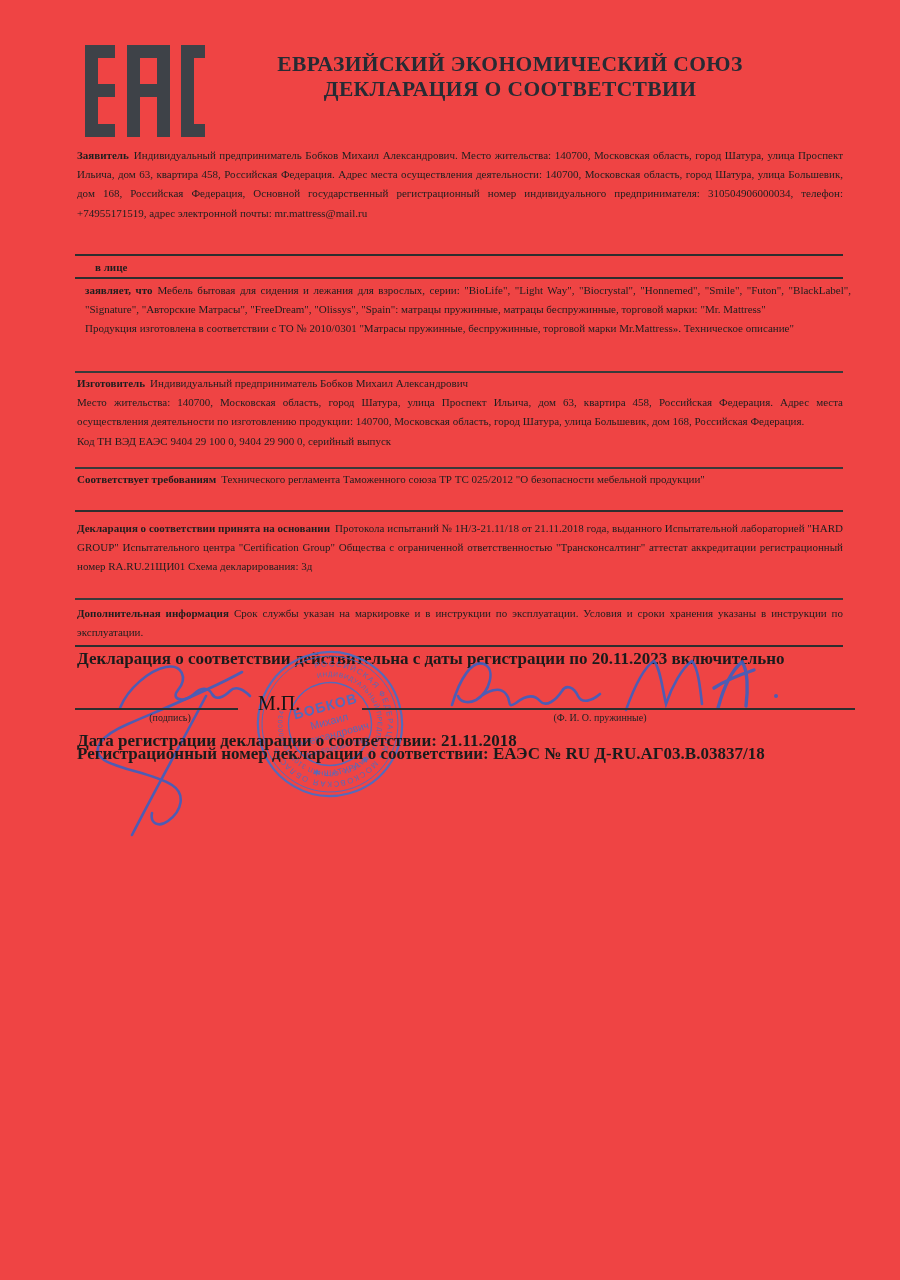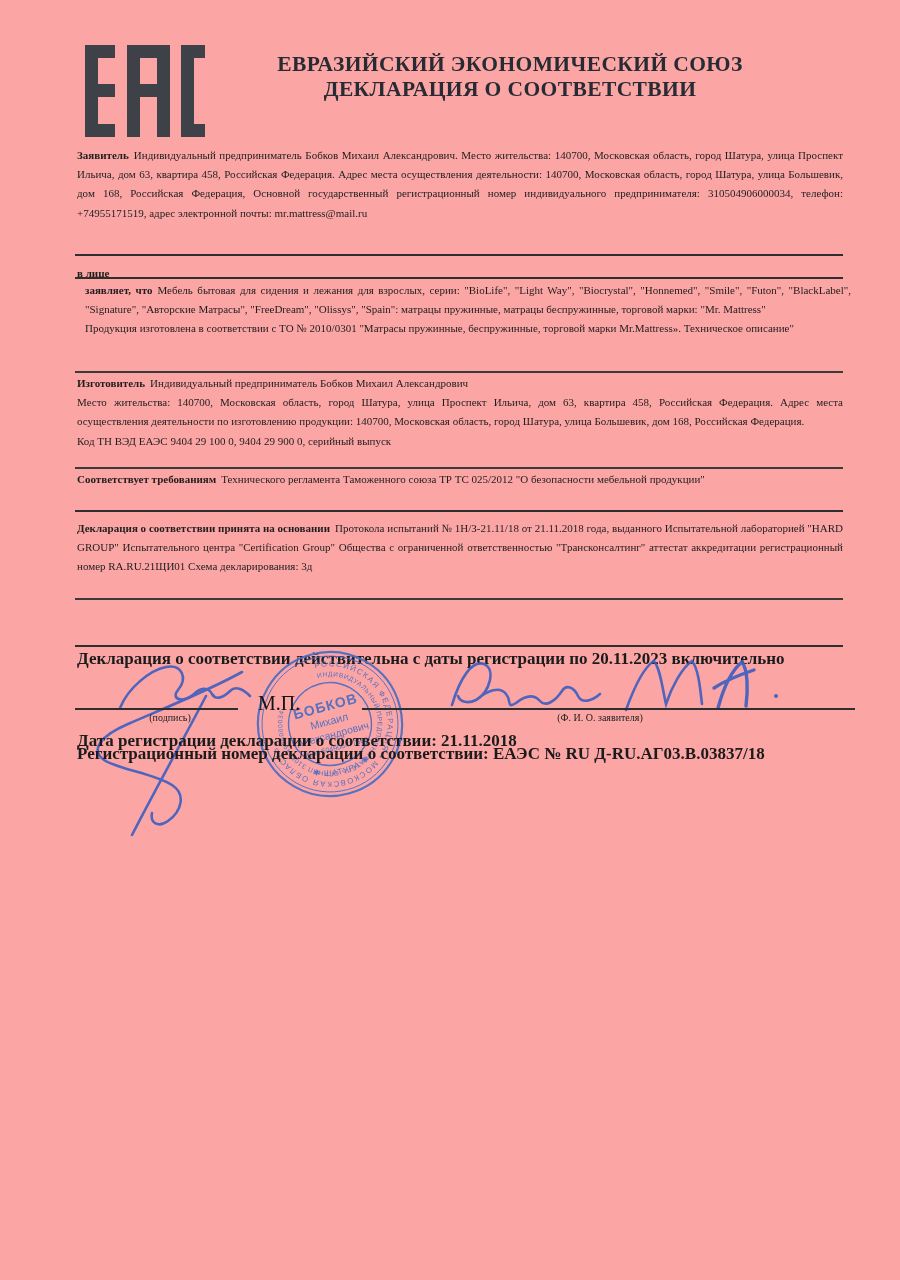--- a/index.html
+++ b/index.html
@@ -1,17 +1,17 @@
 <!DOCTYPE html>
 <html><head>
 <meta charset="utf-8">
 <style>
   html,body{margin:0;padding:0;background:#e9e9e9;}
   .page{
-    position:relative;width:900px;height:1280px;background:#fca5a5;
+    position:relative;width:900px;height:1280px;background:#ef4444;
     font-family:"Liberation Serif","DejaVu Serif",serif;color:#1e1e1e;
     margin:0 auto;overflow:hidden;
   }
   .abs{position:absolute;}
   
   .eac-logo{left:85px;top:45px;width:120px;height:92px;}
   .title{
     left:170px;top:52px;width:680px;text-align:center;
     font-weight:bold;font-size:21.5px;line-height:25px;
     letter-spacing:.4px;color:#272b33;
@@ -58,21 +58,21 @@
   <div class="abs title">
     <div>ЕВРАЗИЙСКИЙ ЭКОНОМИЧЕСКИЙ СОЮЗ</div>
     <div>ДЕКЛАРАЦИЯ О СООТВЕТСТВИИ</div>
   </div>
 
   <div class="abs blk" style="top:146px;">
     <p><b class="lead">Заявитель</b><span>Индивидуальный предприниматель Бобков Михаил Александрович. Место жительства: 140700, Московская область, город Шатура, улица Проспект Ильича, дом 63, квартира 458, Российская Федерация. Адрес места осуществления деятельности: 140700, Московская область, город Шатура, улица Большевик, дом 168, Российская Федерация, Основной государственный регистрационный номер индивидуального предпринимателя: 310504906000034, телефон: +74955171519, адрес электронной почты:</span> <span>mr.mattress@mail.ru</span></p>
   </div>
 
   <div class="abs rule" style="top:254px;"></div>
-  <div class="abs blk" style="top:264px;font-weight:bold;">
+  <div class="abs blk" style="top:258px;font-weight:bold;margin-left:18px;">
     <p class="last">в лице</p>
   </div>
   <div class="abs rule" style="top:277px;"></div>
 
   <div class="abs blk" style="top:281px;margin-left:8px;">
     <p><b class="lead">заявляет, что</b><span>Мебель бытовая для сидения и лежания для взрослых, серии: "BioLife", "Light Way", "Biocrystal", "Honnemed", "Smile", "Futon", "BlackLabel", "Signature", "Авторские Матрасы", "FreeDream", "Olissys", "Spain": матрацы пружинные, матрацы беспружинные, торговой марки: "Mr. Mattress"</span></p>
     <p>Продукция изготовлена в соответствии с ТО № 2010/0301 "Матрасы пружинные, беспружинные, торговой марки Mr.Mattress». Техническое описание"</p>
   </div>
   <div class="abs rule thin" style="top:371px;"></div>
 
@@ -86,20 +86,23 @@
   <div class="abs blk" style="top:470px;">
     <p><b class="lead">Соответствует требованиям</b><span>Технического регламента Таможенного союза ТР ТС 025/2012 "О безопасности мебельной продукции"</span></p>
   </div>
   <div class="abs rule" style="top:510px;"></div>
 
   <div class="abs blk" style="top:519px;">
     <p><b class="lead">Декларация о соответствии принята на основании</b><span>Протокола испытаний № 1Н/З-21.11/18 от 21.11.2018 года, выданного Испытательной лабораторией "HARD GROUP" Испытательного центра "Certification Group" Общества с ограниченной ответственностью "Трансконсалтинг" аттестат аккредитации регистрационный номер RA.RU.21ЩИ01 Схема декларирования: 3д</span></p>
   </div>
   <div class="abs rule thin" style="top:598px;"></div>
 
+  <div class="abs blk" style="top:604px;">
+    <p><b class="lead">Дополнительная информация</b><span>Срок службы указан на маркировке и в инструкции по эксплуатации. Условия и сроки хранения указаны в инструкции по эксплуатации.</span></p>
+  </div>
   <div class="abs rule" style="top:645px;"></div>
 
   <div class="abs boldline" style="top:649px;">Декларация о соответствии действительна с даты регистрации по 20.11.2023 включительно</div>
 
   <svg class="abs stamp-svg" viewBox="-100 -100 200 200">
     <defs>
       <path id="arcOuter" d="M 0,-64 a 64,64 0 1,1 -0.02,0"></path>
       <path id="arcInner" d="M 0,-53 a 53,53 0 1,1 -0.02,0"></path>
       <path id="arcBottom" d="M -44,44 Q 0,70 44,44"></path>
     </defs>
@@ -130,18 +133,18 @@
       <path d="M 556,80 C 566,52 576,36 584,31 C 590,38 592,56 596,74 C 602,56 612,38 622,31 C 628,38 630,56 632,74"></path>
       <path d="M 648,78 C 654,56 662,40 672,32 C 678,40 678,60 676,76 M 644,58 C 656,50 672,44 684,40" stroke-width="3.4"></path>
       <circle cx="706" cy="66" r="2" fill="#3d5fc0" stroke="none"></circle>
     </g>
   </svg>
 
   <div class="abs mp" style="left:258px;top:692px;">М.П.</div>
   <div class="abs sigline" style="left:75px;top:708px;width:163px;"></div>
   <div class="abs sigline" style="left:362px;top:708px;width:493px;"></div>
   <div class="abs siglabel" style="left:105px;top:712px;width:130px;">(подпись)</div>
-  <div class="abs siglabel" style="left:520px;top:712px;width:160px;">(Ф. И. О. заявителя)</div>
+  <div class="abs siglabel" style="left:520px;top:712px;width:160px;">(Ф. И. О. пружинные)</div>
 
   <div class="abs boldline" style="top:744px;">Регистрационный номер декларации о соответствии: ЕАЭС № RU Д-RU.АГ03.В.03837/18</div>
   <div class="abs boldline" style="top:731px;">Дата регистрации декларации о соответствии: 21.11.2018</div>
 
 </div>
 
 </body></html>

